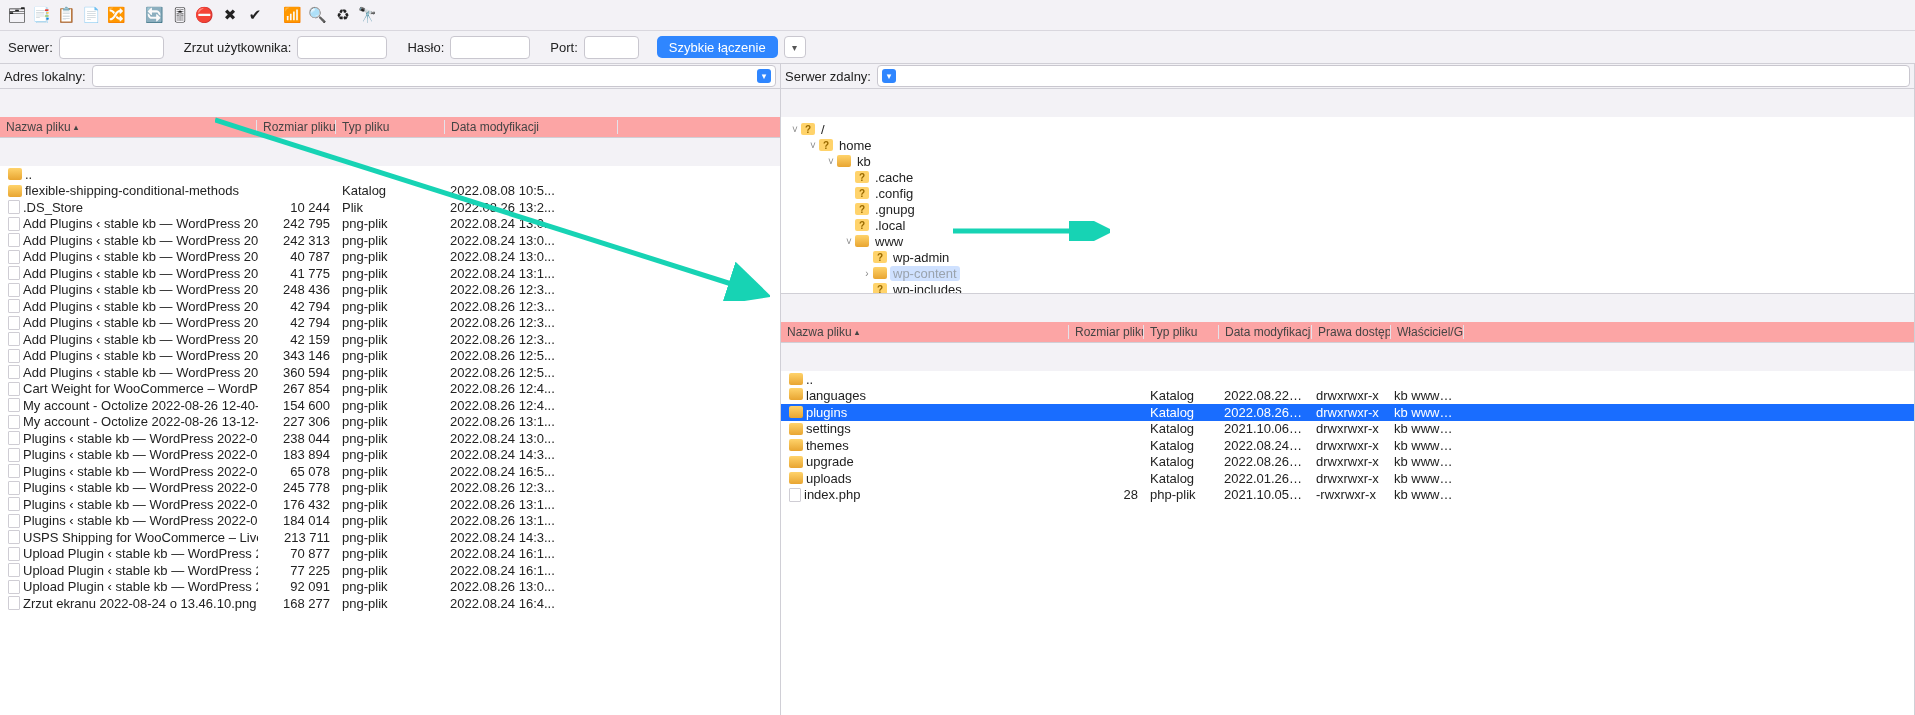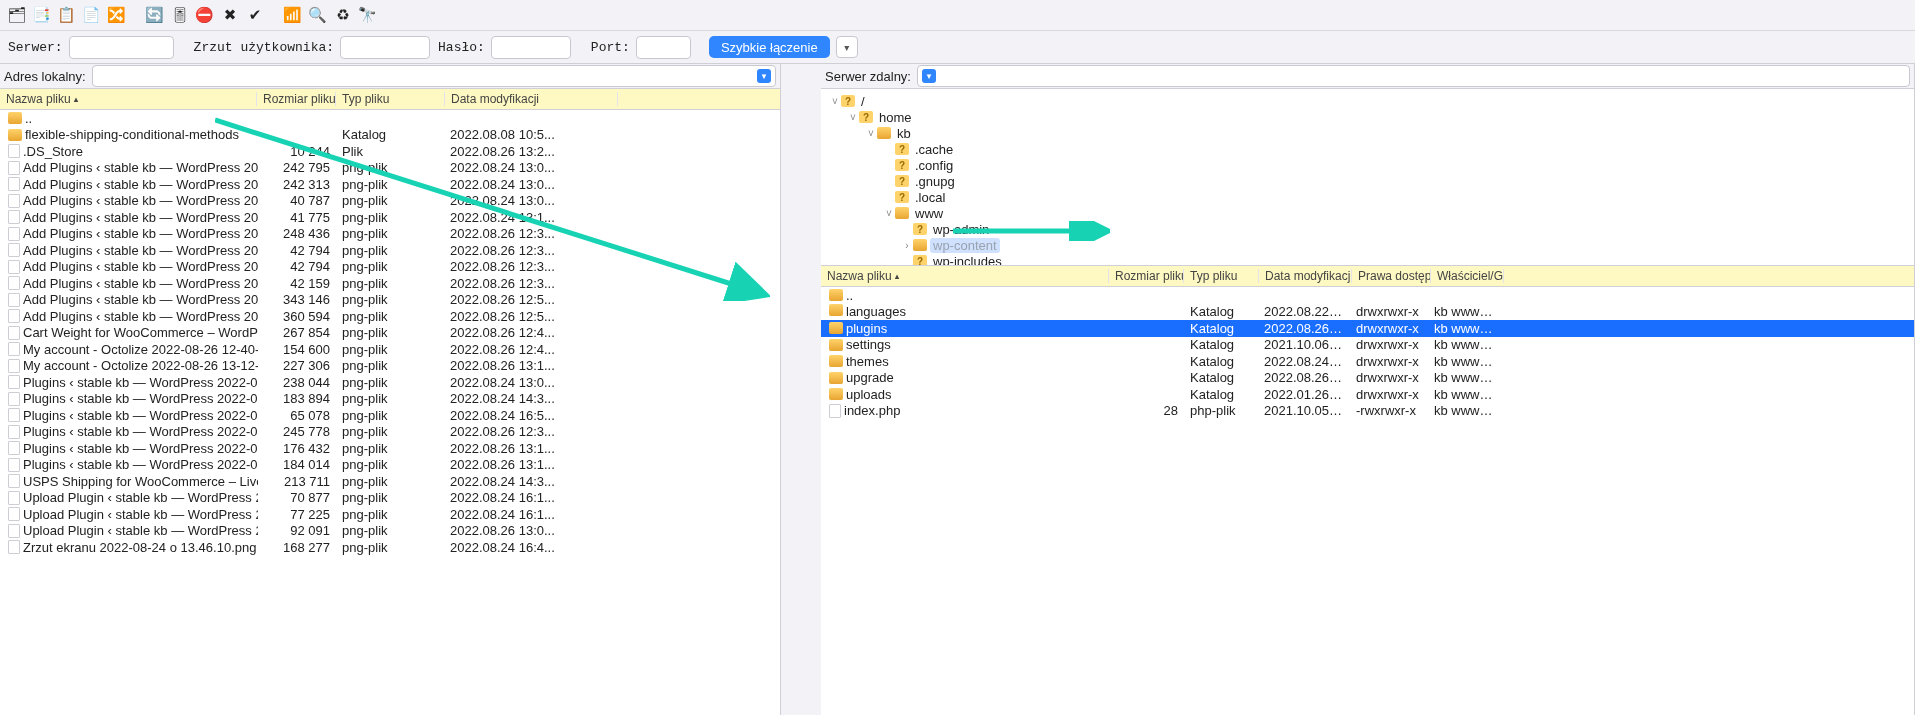--- a/index.html
+++ b/index.html
@@ -1,33 +1,33 @@
 <!DOCTYPE html>
 <html><head>
 <meta charset="utf-8">
 <style>
   html,body{margin:0;padding:0;font-family:-apple-system,BlinkMacSystemFont,"Segoe UI",Arial,sans-serif;font-size:13px;color:#222;background:#f3f2f6;}
   .toolbar{height:30px;background:#f3f2f6;border-bottom:1px solid #d9d7de;display:flex;align-items:center;padding:0 6px;gap:3px;}
   .tb-icon{width:22px;height:22px;display:flex;align-items:center;justify-content:center;border-radius:3px;font-size:15px;cursor:pointer;}
   .connectbar{height:32px;background:#f3f2f6;border-bottom:1px solid #d0cfd6;display:flex;align-items:center;padding:0 8px;gap:6px;}
-  .connectbar label{font-size:13px;font-family:Liberation Mono, monospace;}
+  .connectbar label{font-size:13px;}
   .connectbar input{border:1px solid #c9c7cf;border-radius:4px;height:21px;padding:0 4px;font-size:13px;background:#fff;}
   .connectbar .srv{width:95px;} .connectbar .usr{width:80px;} .connectbar .pwd{width:70px;} .connectbar .prt{width:45px;}
   .btn-quick{background:#2f86ff;color:#fff;border:none;border-radius:5px;height:22px;padding:0 12px;font-size:13px;cursor:pointer;}
   .btn-caret{width:20px;height:20px;border:1px solid #c9c7cf;border-radius:4px;background:#fff;display:flex;align-items:center;justify-content:center;cursor:pointer;font-size:10px;color:#555;}
   .split{display:flex;height:calc(715px - 64px);}
-  .pane{display:flex;flex-direction:column;border-right:1px solid #d0cfd6;}
+  .pane{display:flex;flex-direction:column;border-right:1px solid #d0cfd6;gap:28px;}
   .pane.left{width:780px;}
-  .pane.right{flex:1;margin-left:40px;}
+  .pane.right{flex:1;}
   .addrbar{height:24px;background:#f3f2f6;border-bottom:1px solid #d0cfd6;display:flex;align-items:center;padding:0 4px;gap:6px;}
   .addrbar .lbl{white-space:nowrap;}
   .addrbox{flex:1;display:flex;align-items:center;border:1px solid #c9c7cf;border-radius:4px;background:#fff;height:20px;padding:0 4px;}
   .addrbox input{flex:1;border:none;outline:none;font-size:13px;}
   .addrbox .caret{width:14px;height:14px;background:#2f86ff;border-radius:3px;display:flex;align-items:center;justify-content:center;color:#fff;font-size:9px;cursor:pointer;}
-  .headerrow{height:20px;background:#fef9c3;border-bottom:1px solid #d0cfd6;display:flex;align-items:center;font-size:12px;color:#444;}
+  .headerrow{height:20px;background:#fca5a5;border-bottom:1px solid #d0cfd6;display:flex;align-items:center;font-size:12px;color:#444;}
   .headerrow .hcell{padding:0 6px;border-right:1px solid #e4e2ea;white-space:nowrap;overflow:hidden;display:flex;align-items:center;gap:3px;}
   .headerrow .sort{font-size:9px;}
   .list{flex:1;overflow:auto;background:#fff;position:relative;}
   .row{height:16.5px;display:flex;align-items:center;font-size:13px;padding-left:2px;white-space:nowrap;}
   .row .cell{padding:0 6px;overflow:hidden;text-overflow:ellipsis;}
   .row.selected{background:#196dff;color:#fff;}
   .ficon{width:14px;height:12px;margin-right:3px;flex-shrink:0;display:inline-flex;align-items:center;justify-content:center;}
   .ficon.folder{background:linear-gradient(180deg,#ffd36b,#e8a531);border-radius:2px;}
   .ficon.file{border:1px solid #cfcdd4;background:#fff;border-radius:1px;width:10px;height:12px;}
   .ficon.q{background:#ffd36b;border-radius:2px;font-size:10px;font-weight:700;color:#9a6a00;}
@@ -64,21 +64,21 @@
     <div class="tb-icon">🔍</div>
     <div class="tb-icon">♻</div>
     <div class="tb-icon">🔭</div>
   </div>
 
 <div class="connectbar">
   <label>Serwer:</label>
   <input class="srv" style="">
   <label style="margin-left:14px">Zrzut użytkownika:</label>
   <input class="usr" style="">
-  <label style="margin-left:2px">Hasło:</label>
+  <label style="margin-left:14px">Hasło:</label>
   <input class="pwd" type="password" style="">
   <label style="margin-left:14px">Port:</label>
   <input class="prt" style="">
   <button class="btn-quick" style="margin-left:12px">Szybkie łączenie</button>
   <div class="btn-caret">▾</div>
 </div>
 
 <div class="split">
 
   <div class="pane left">

